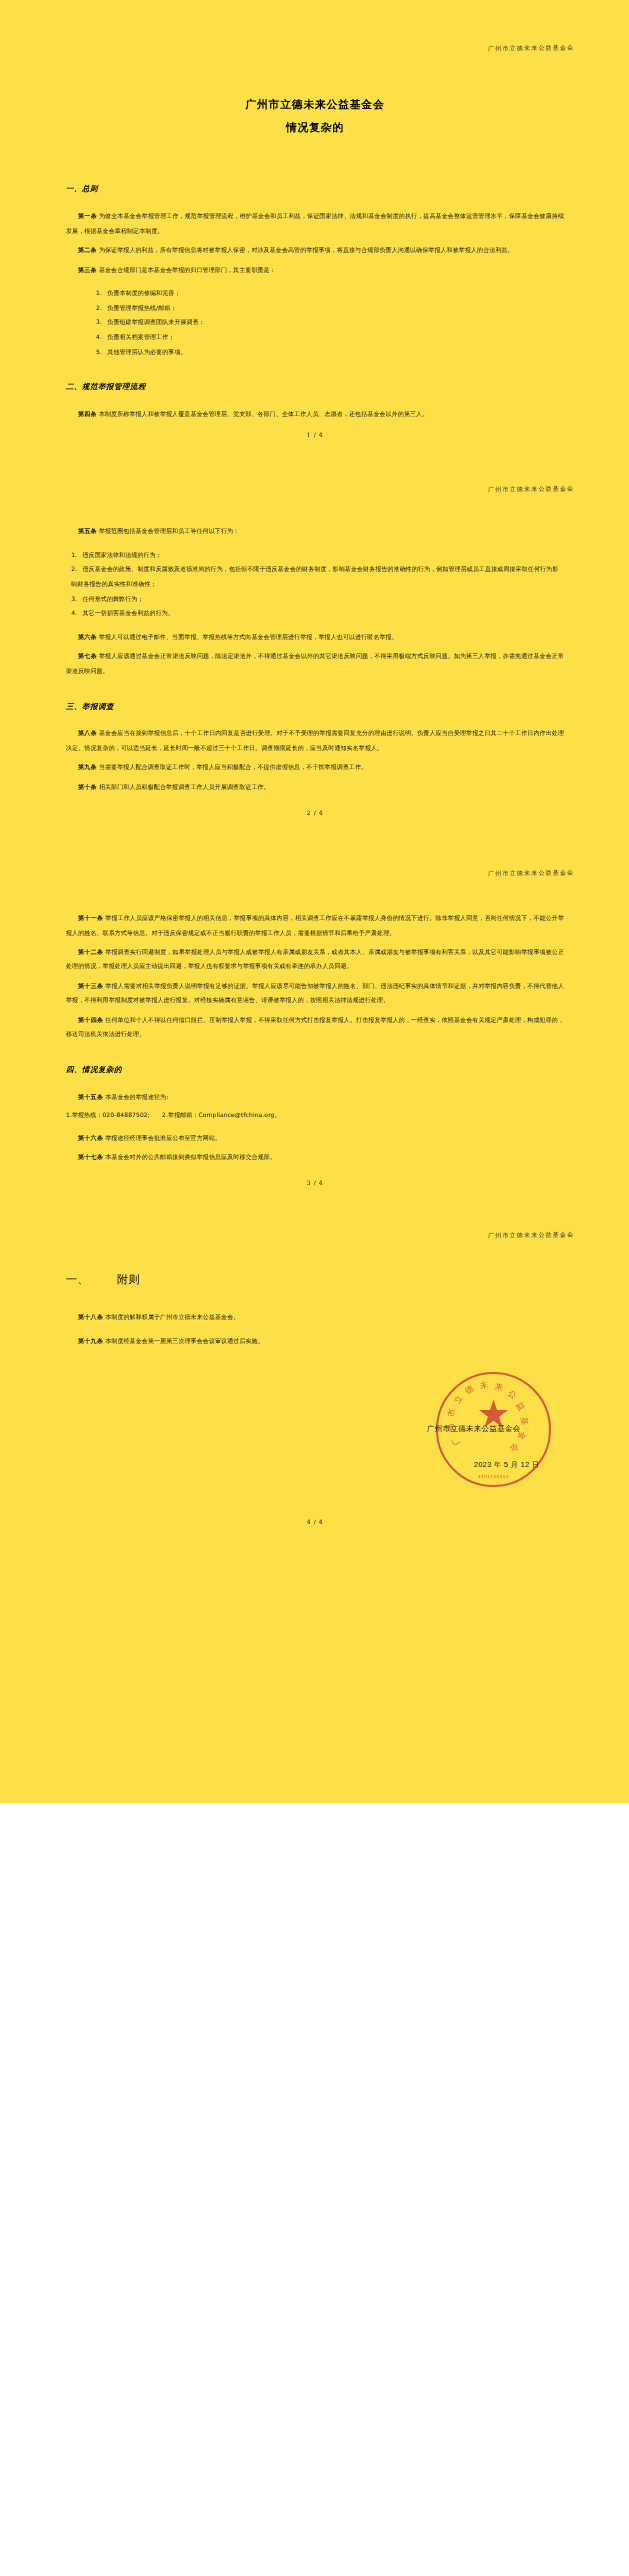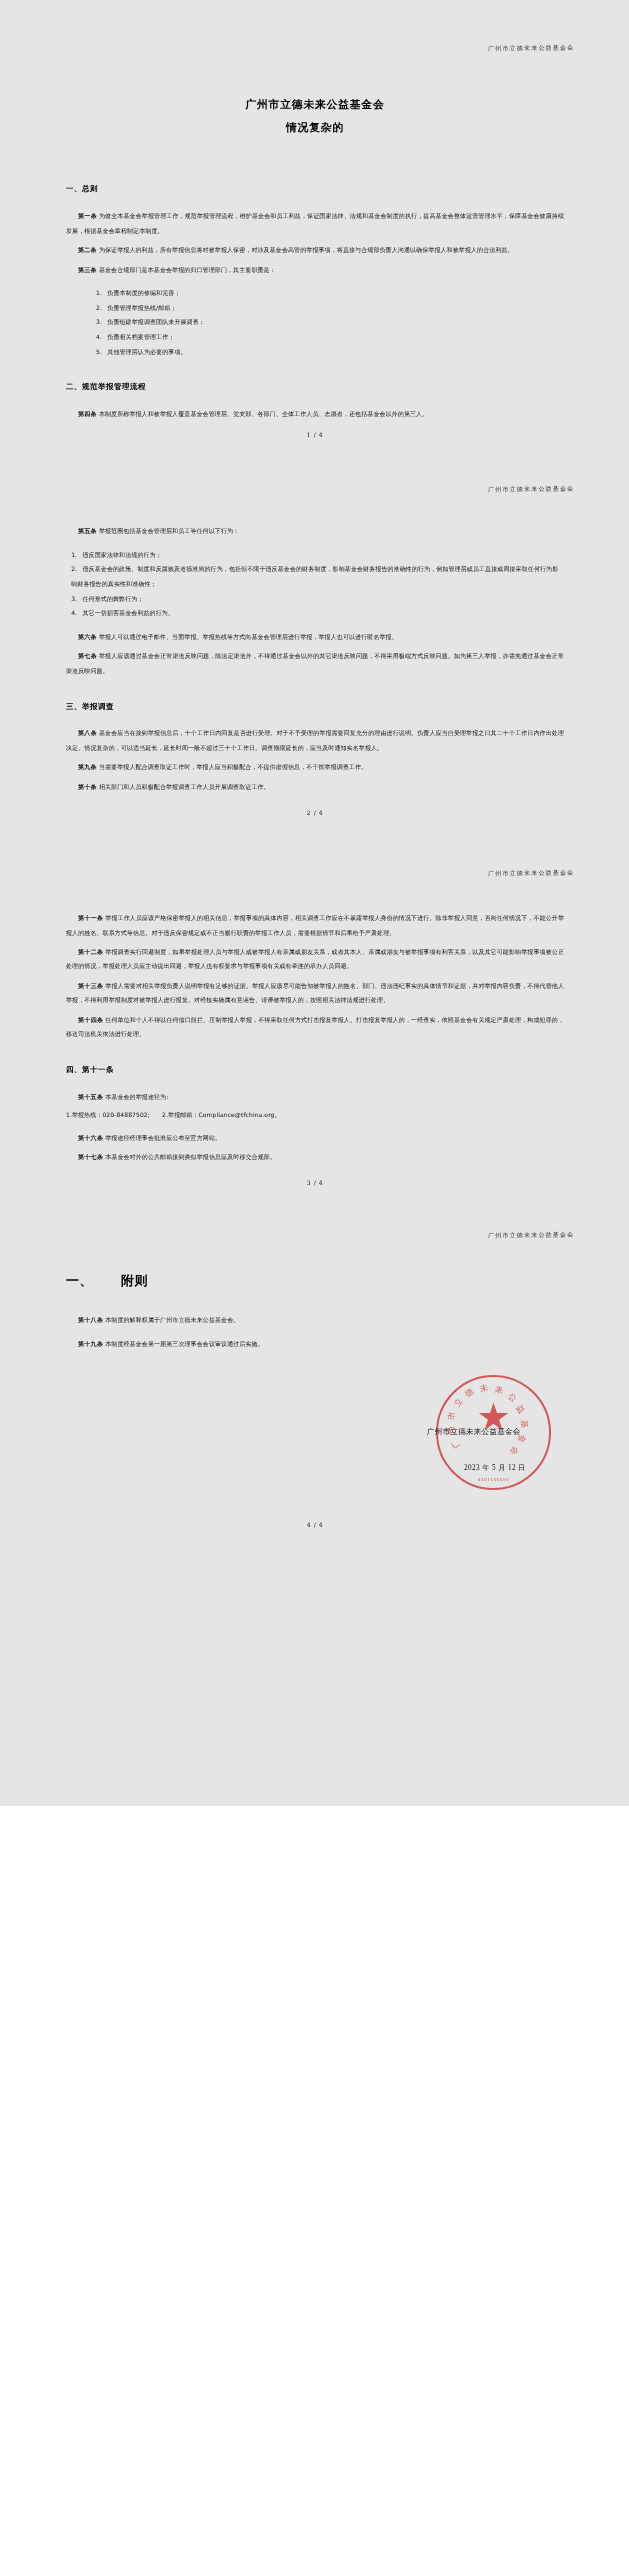--- a/index.html
+++ b/index.html
@@ -14,21 +14,21 @@
     margin:0 auto;
     background:#ffffff;
     position:relative;
   }
   
   .page{
     position:relative;
     width:630px;
     box-sizing:border-box;
     padding:0 66px;
-    background:#e5e5e5;
+    background:#fde047;
     overflow:hidden;
   }
   
   .scan-header{
     position:absolute;
     right:56px;
     font-family:"DejaVu Serif","Liberation Serif",serif;
     font-size:6px;
     letter-spacing:1.2px;
     color:#1a1a1a;
@@ -54,20 +54,21 @@
 
   
   h2.sec{
     font-size:7.5px;
     font-weight:700;
     letter-spacing:0.5px;
     color:#000;
     margin:0;
     padding:0;
     line-height:1.4;
+    font-style:italic;
   }
   
   p.para{
     font-size:6px;
     line-height:2.45;
     letter-spacing:0.1px;
     text-align:justify;
     margin:0;
     color:#111;
   }
@@ -108,22 +109,22 @@
   .pagenum{
     text-align:center;
     font-size:6px;
     letter-spacing:0.6px;
     color:#111;
     font-family:"DejaVu Serif","Liberation Serif",serif;
   }
 
   
   .appendix-head{
-    font-size:13px;
-    font-weight:700;
+    font-size:11px;
+    font-weight:400;
     letter-spacing:0.5px;
     color:#000;
   }
   .appendix-head .cn-num{ margin-right:28px; }
 
   
   .sign-block{
     position:relative;
     height:155px;
   }
@@ -180,28 +181,28 @@
     left:361px;
     top:61px;
     font-size:7.5px;
     letter-spacing:0.3px;
     color:#111;
     white-space:nowrap;
     z-index:4;
   }
   .sign-date{
     position:absolute;
-    left:398px;
+    left:408px;
     top:97px;
     font-size:7.2px;
     letter-spacing:0.4px;
     color:#111;
     white-space:nowrap;
     z-index:4;
-    font-family:Liberation Serif, serif;
+    font-family:Liberation Sans, sans-serif;
   }
   .tail-space{height:278px;}
 </style>
 </head>
 <body>
 
 <div class="doc">
 
   <section class="page cover">
     <div class="scan-header">广州市立德未来公益基金会</div>
@@ -317,21 +318,21 @@
       <span class="art">第十三条</span>
       <span>举报人需要对相关举报负责人说明举报有足够的证据。举报人应该尽可能告知被举报人的姓名、部门、违法违纪事实的具体情节和证据，并对举报内容负责，不得代替他人举报，不得利用举报制度对被举报人进行报复。对经核实确属有意诬告、诽谤被举报人的，按照相关法律法规进行处理。</span>
     </p>
     <div class="gap-xs"></div>
     <p class="para indent">
       <span class="art">第十四条</span>
       <span>任何单位和个人不得以任何借口阻拦、压制举报人举报，不得采取任何方式打击报复举报人。打击报复举报人的，一经查实，依照基金会有关规定严肃处理，构成犯罪的，移送司法机关依法进行处理。</span>
     </p>
 
     <div class="gap-l"></div>
-    <h2 class="sec">四、第十一条</h2>
+    <h2 class="sec">四、情况复杂的</h2>
     <div class="gap-m"></div>
     <p class="para indent">
       <span class="art">第十五条</span>
       <span>本基金会的举报途径为:</span>
     </p>
     <div class="gap-xs"></div>
     <div class="contact-line">1.举报热线：020-84887502;　　2.举报邮箱：Compliance@tfchina.org。</div>
     <div class="gap-s"></div>
     <p class="para indent">
       <span class="art">第十六条</span>

